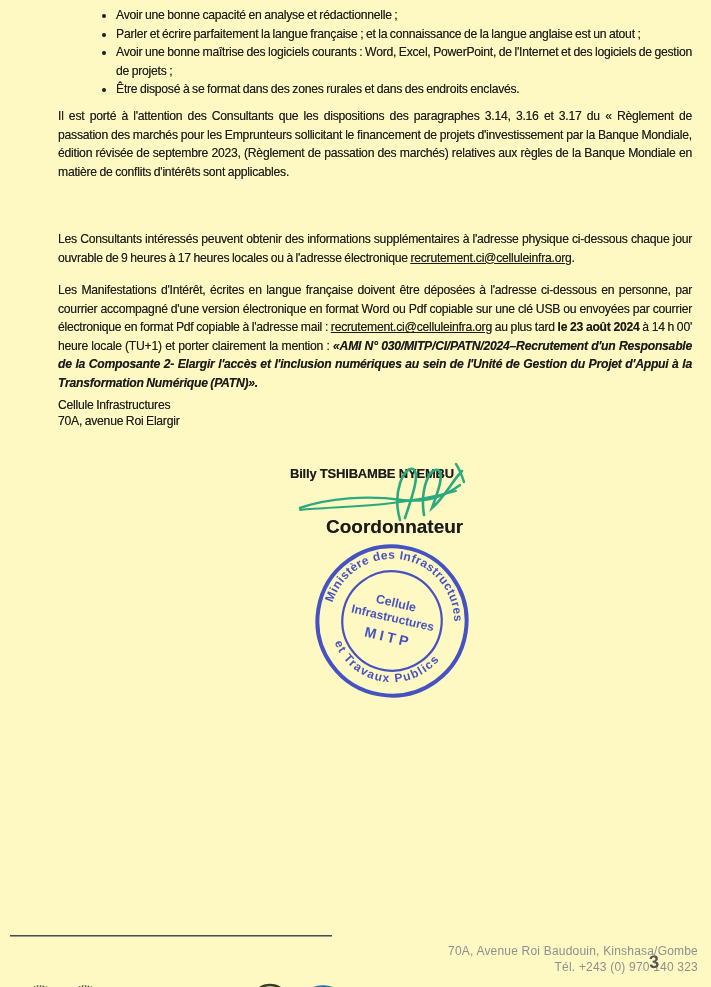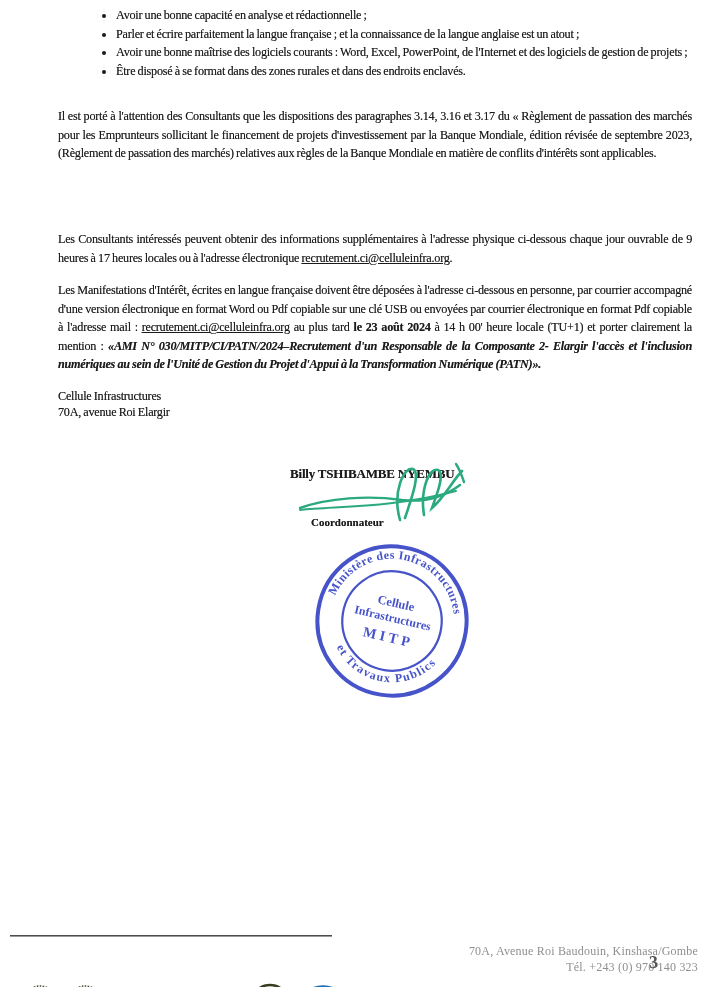--- a/index.html
+++ b/index.html
@@ -1,42 +1,42 @@
 <!DOCTYPE html>
 <html><head>
 <meta charset="utf-8">
 <style>
   * { margin:0; padding:0; box-sizing:border-box; }
   html,body { background:#e8e8e8; }
   body { width:711px; height:987px; margin:0 auto; position:relative;
          font-family:"Liberation Sans", sans-serif; }
-  .page { position:absolute; inset:0; background:#ffffff; overflow:hidden;
-          color:#1b1b1b;font-family:Liberation Serif, serif; }
+  .page { position:absolute; inset:0; background:#fef9c3; overflow:hidden;
+          color:#1b1b1b; }
 
   
   .bodytext { font-size:12.2px; line-height:18.6px; letter-spacing:-0.25px;
               word-spacing:-0.5px; text-align:justify;
               text-shadow:0 0 0.4px rgba(20,20,20,0.55); }
   .block { position:absolute; left:58px; width:634px; }
 
   ul.reqs { position:absolute; left:92px; width:600px; top:6px;
             list-style:disc outside; padding-left:24px; }
   ul.reqs li { margin:0; }
 
   .email { color:inherit; text-decoration:underline; cursor:pointer; }
   .bold { font-weight:bold; }
   .bold-italic { font-weight:bold; font-style:italic; }
 
   .address-block div { line-height:15.8px; }
 
   .sig-name { position:absolute; left:290px; top:466px; font-weight:bold;
               font-size:13px; letter-spacing:-0.2px;
               text-shadow:0 0 0.4px rgba(20,20,20,0.55); }
-  .sig-title { position:absolute; left:311px; top:516px; font-weight:bold;
-               font-size:11px; text-shadow:0 0 0.4px rgba(20,20,20,0.55); }
+  .sig-title { position:absolute; left:326px; top:516px; font-weight:bold;
+               font-size:19px; text-shadow:0 0 0.4px rgba(20,20,20,0.55); }
   .sig-svg { position:absolute; left:296px; top:458px; }
 
   .stamp { position:absolute; left:303px; top:542px; opacity:0.88; }
 
   
   .footer-divider { position:absolute; left:10px; top:935px; width:322px;
                     height:2px; background:#4c4c4c; border-bottom:1px solid #9a9a9a; }
   .footer-logos { position:absolute; left:20px; top:943px; display:flex;
                   align-items:center; gap:5px;margin-top:39px; }
   .footer-text { position:absolute; right:13px; top:944px; text-align:right;
@@ -57,21 +57,21 @@
     <li><span>Être disposé à se format dans des zones rurales et dans des endroits enclavés.</span></li>
   </ul>
 
   <p class="block bodytext" style="top:107px">Il est porté à l'attention des Consultants que les dispositions des paragraphes 3.14, 3.16 et 3.17 du « Règlement de passation des marchés pour les Emprunteurs sollicitant le financement de projets d'investissement par la Banque Mondiale, édition révisée de septembre 2023, (Règlement de passation des marchés) relatives aux règles de la Banque Mondiale en matière de conflits d'intérêts sont applicables.</p>
 
 
   <p class="block bodytext" style="top:230px"><span>Les Consultants intéressés peuvent obtenir des informations supplémentaires à l'adresse physique ci-dessous chaque jour ouvrable de 9 heures à 17 heures locales ou à l'adresse électronique </span><a class="email">recrutement.ci@celluleinfra.org</a><span>.</span></p>
 
   <p class="block bodytext" style="top:281px"><span>Les Manifestations d'Intérêt, écrites en langue française doivent être déposées à l'adresse ci-dessous en personne, par courrier accompagné d'une version électronique en format Word ou Pdf copiable sur une clé USB ou envoyées par courrier électronique en format Pdf copiable à l'adresse mail : </span><a class="email">recrutement.ci@celluleinfra.org</a><span> au plus tard </span><span class="bold">le 23 août 2024</span><span> à 14 h 00' heure locale (TU+1) et porter clairement la mention : </span><span class="bold-italic">«AMI N° 030/MITP/CI/PATN/2024–Recrutement d'un Responsable de la Composante 2- Elargir l'accès et l'inclusion numériques au sein de l'Unité de Gestion du Projet d'Appui à la Transformation Numérique (PATN)».</span></p>
 
-  <div class="block bodytext address-block" style="top:389px">
+  <div class="block bodytext address-block" style="top:398px">
     <div>Cellule Infrastructures</div>
     <div>70A, avenue Roi Elargir</div>
   </div>
 
   <div class="sig-name">Billy TSHIBAMBE NYEMBU</div>
   <svg class="sig-svg" width="195" height="68" viewBox="0 0 195 68" fill="none" stroke="#2aaa7e" stroke-linecap="round">
     <path d="M4 50 C 32 40, 72 37, 106 42 C 132 45, 152 36, 164 27" stroke-width="2.4"></path>
     <path d="M4 52 C 44 48, 96 50, 160 33" stroke-width="2"></path>
     <path d="M104 62 C 96 34, 108 8, 117 11 C 125 15, 115 42, 109 60" stroke-width="2.6"></path>
     <path d="M128 57 C 124 32, 133 9, 142 12 C 149 16, 141 36, 136 50 C 148 40, 157 22, 166 13" stroke-width="2.6"></path>

